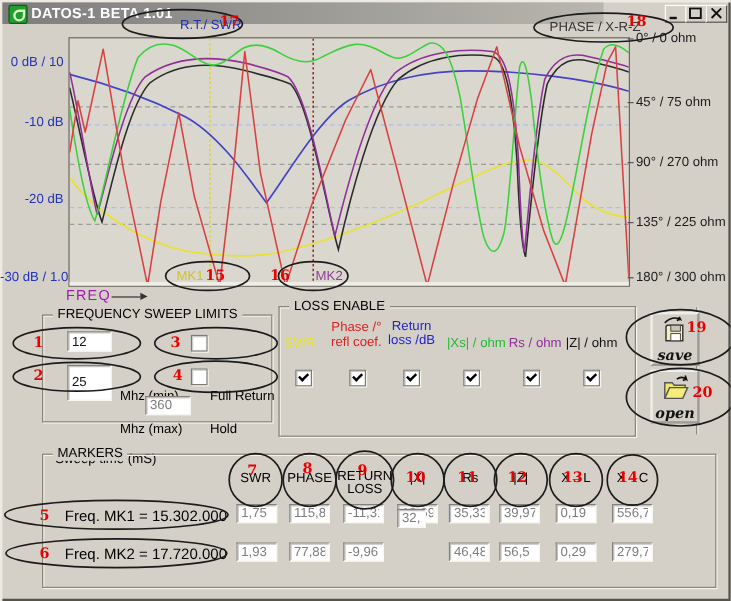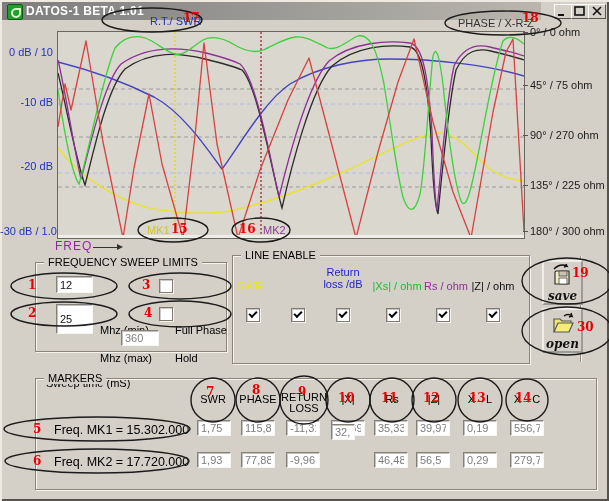--- a/index.html
+++ b/index.html
@@ -1,20 +1,20 @@
 <!DOCTYPE html>
 <html><head>
 <meta charset="utf-8">
 <style>
   html,body{margin:0;padding:0;}
   body{width:609px;height:501px;font-family:"Liberation Sans",sans-serif;}
   #win{position:relative;width:609px;height:501px;background:#d4d0c8;overflow:hidden;
        box-shadow:inset 2px 2px 0 #eeeae2, inset -2px -2px 0 #56534c;}
   
-  #titlebar{position:absolute;left:2px;top:2px;width:539px;height:18px;
+  #titlebar{position:absolute;left:2px;top:2px;width:501px;height:18px;
     background:linear-gradient(90deg,#7d7d7d,#b9b6ae);}
   #title-text{position:absolute;left:24px;top:2px;font:bold 12px "Liberation Sans",sans-serif;
     color:#fff;letter-spacing:.3px;white-space:nowrap;}
   #app-icon{position:absolute;left:5px;top:2px;width:14px;height:14px;background:#1f9e2c;
     border:1px solid #0c5b14;border-radius:2px;}
   #app-icon:after{content:"";position:absolute;left:3px;top:3px;width:6px;height:6px;
     border:2px solid #d9f7c9;border-radius:50% 0 50% 50%;}
   .winbtn{position:absolute;top:4px;width:16px;height:13px;background:#d4d0c8;
     border:1px solid;border-color:#fff #57544d #57544d #fff;}
   .winbtn svg{position:absolute;left:2px;top:1px;}
@@ -139,32 +139,34 @@
   <span id="freq-arrow-head"></span>
   <span id="mk1-chart-label">MK1</span>
   <span id="mk2-chart-label">MK2</span>
 
   <div class="gb" style="left:35px;top:262px;width:190px;height:88px">
     <span class="gb-legend">FREQUENCY SWEEP LIMITS</span>
   </div>
   <input class="tb" style="left: 56px; top: 276px; width: 37px; height: 17px;" value="12">
   <span class="lbl" style="left:100px;top:280px">Mhz (min)</span>
   <span class="cb" style="left:159px;top:279px"></span>
-  <span class="lbl" style="left:175px;top:280px">Full Phase</span>
+  <span class="lbl" style="left:175px;top:280px">Full Return</span>
   <input class="tb" style="left: 56px; top: 304px; width: 37px; height: 30px;" value="25">
   <span class="lbl" style="left:100px;top:308px">Mhz (max)</span>
   <span class="cb" style="left:159px;top:307px"></span>
   <span class="lbl" style="left:175px;top:308px">Hold</span>
   <span class="lbl" style="left:46px;top:333px">Sweep time (mS)</span>
   <input class="tb gray" style="left: 121px; top: 330px; width: 38px; height: 16px;" value="360">
 
   <div class="gb" style="left:232px;top:255px;width:296px;height:107px">
-    <span class="gb-legend">LINE ENABLE</span>
+    <span class="gb-legend">LOSS ENABLE</span>
   </div>
   <span class="le-lbl" style="left: 222px; top: 280px; color: rgb(232, 226, 50);">SWR</span>
+  <span class="le-lbl" style="left: 269px; top: 267px; color: rgb(217, 34, 34);">Phase /°
+refl coef.</span>
   <span class="le-lbl" style="left: 315px; top: 266px; color: rgb(34, 34, 204);">Return
 loss /dB</span>
   <span class="le-lbl" style="left: 369px; top: 280px; color: rgb(34, 187, 51);">|Xs| / ohm</span>
   <span class="le-lbl" style="left: 418px; top: 280px; color: rgb(142, 48, 150);">Rs / ohm</span>
   <span class="le-lbl" style="left: 465px; top: 280px; color: rgb(17, 17, 17);">|Z| / ohm</span>
   <span class="cb checked" style="left:246px;top:308px"></span>
   <span class="cb checked" style="left:291px;top:308px"></span>
   <span class="cb checked" style="left:336px;top:308px"></span>
   <span class="cb checked" style="left:386px;top:308px"></span>
   <span class="cb checked" style="left:436px;top:308px"></span>
@@ -257,19 +259,19 @@
   <span class="num" style="left:33px;top:454px">6</span>
   <span class="num" style="left:206px;top:385px">7</span>
   <span class="num" style="left:252px;top:383px">8</span>
   <span class="num" style="left:298px;top:385px">9</span>
   <span class="num" style="left:338px;top:391px">10</span>
   <span class="num" style="left:381px;top:391px">11</span>
   <span class="num" style="left:423px;top:391px">12</span>
   <span class="num" style="left:469px;top:391px">13</span>
   <span class="num" style="left:515px;top:391px">14</span>
   <span class="num" style="left:171px;top:222px">15</span>
-  <span class="num" style="left:239px;top:222px">16</span>
+  <span class="num" style="left:225px;top:222px">16</span>
   <span class="num" style="left:183px;top:11px">17</span>
   <span class="num" style="left:522px;top:11px">18</span>
   <span class="num" style="left:572px;top:266px">19</span>
-  <span class="num" style="left:577px;top:320px">30</span>
+  <span class="num" style="left:577px;top:320px">20</span>
 
 </div>
 
 </body></html>

